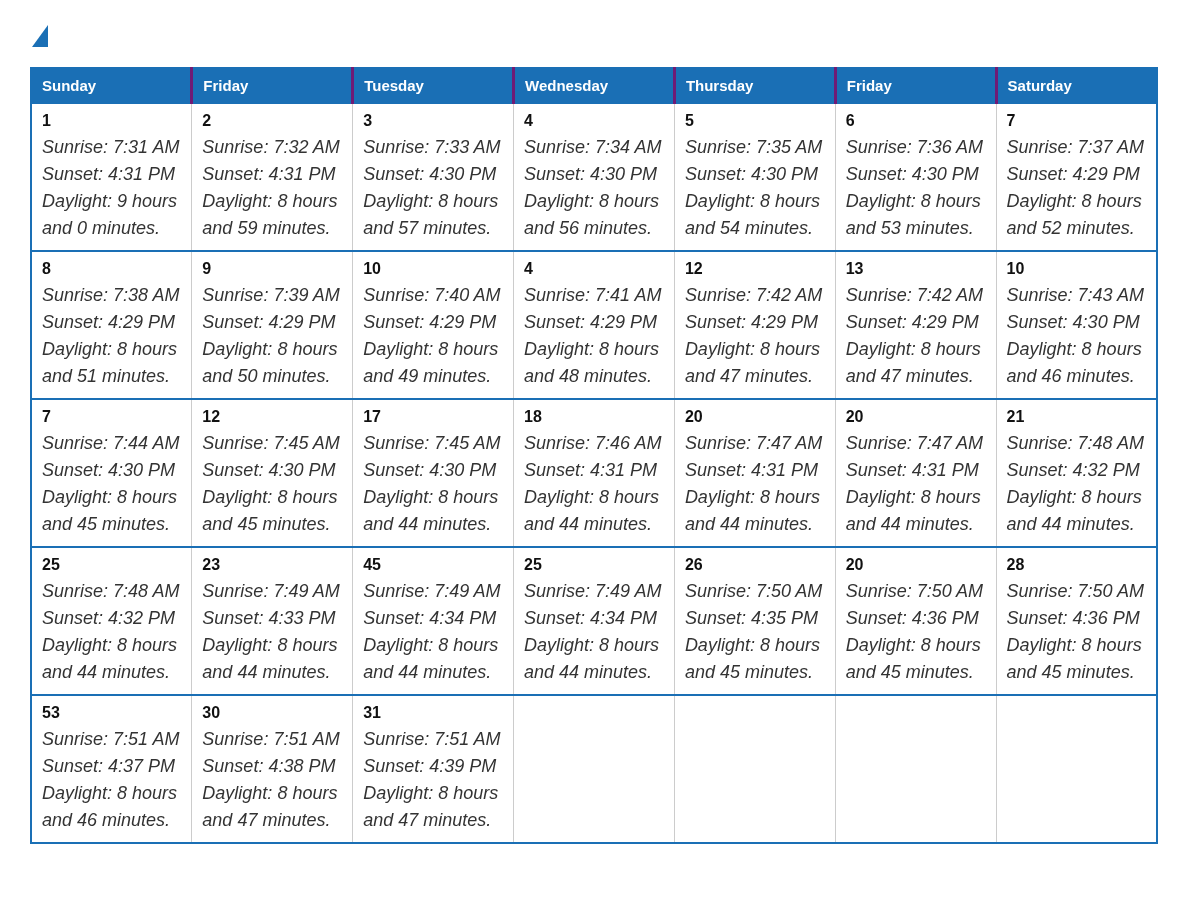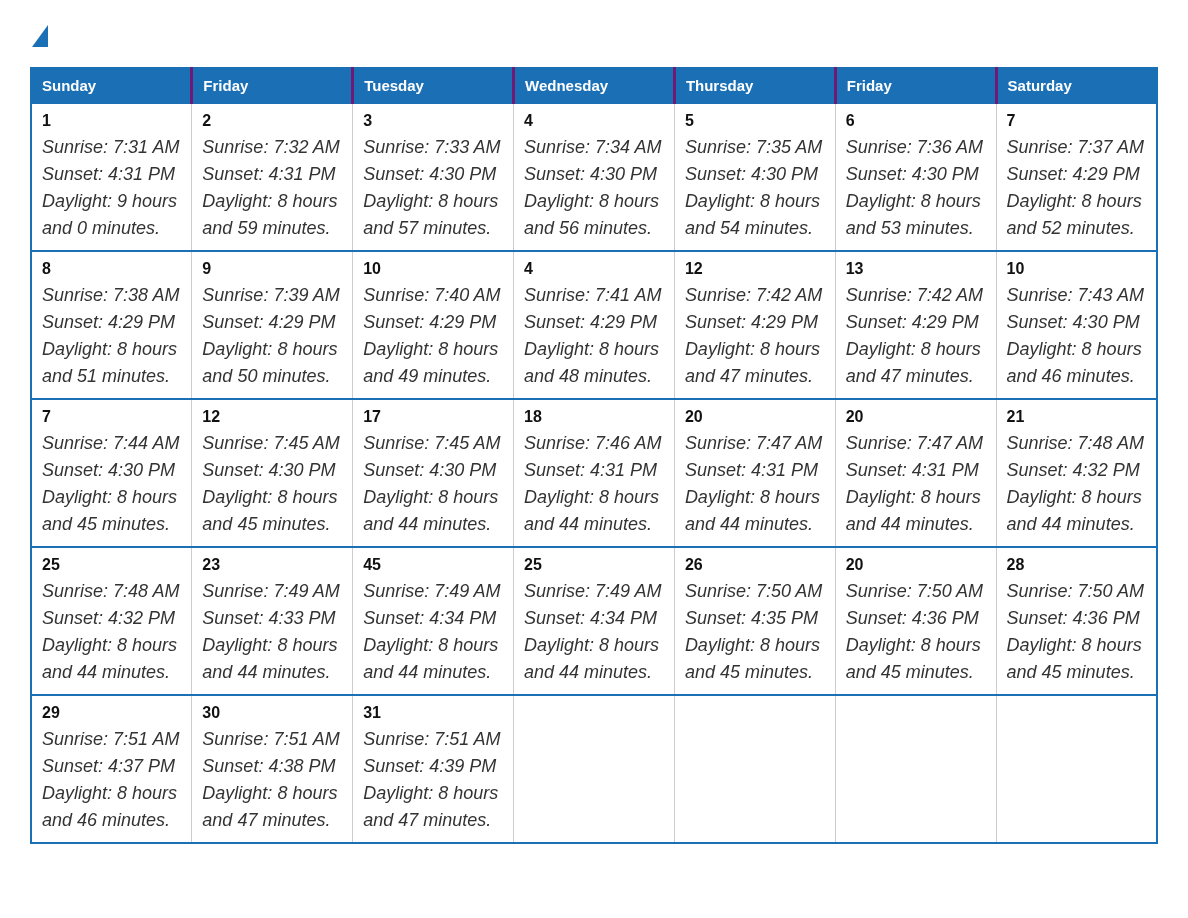--- a/index.html
+++ b/index.html
@@ -251,21 +251,21 @@
           <span class="day-number">20</span>
           <div class="day-info">Sunrise: 7:50 AM<br>Sunset: 4:36 PM<br>Daylight: 8 hours<br>and 45 minutes.</div>
         </td>
         <td>
           <span class="day-number">28</span>
           <div class="day-info">Sunrise: 7:50 AM<br>Sunset: 4:36 PM<br>Daylight: 8 hours<br>and 45 minutes.</div>
         </td>
       </tr>
       <tr>
         <td>
-          <span class="day-number">29</span>
+          <span class="day-number">53</span>
           <div class="day-info">Sunrise: 7:51 AM<br>Sunset: 4:37 PM<br>Daylight: 8 hours<br>and 46 minutes.</div>
         </td>
         <td>
           <span class="day-number">30</span>
           <div class="day-info">Sunrise: 7:51 AM<br>Sunset: 4:38 PM<br>Daylight: 8 hours<br>and 47 minutes.</div>
         </td>
         <td>
           <span class="day-number">31</span>
           <div class="day-info">Sunrise: 7:51 AM<br>Sunset: 4:39 PM<br>Daylight: 8 hours<br>and 47 minutes.</div>
         </td>

